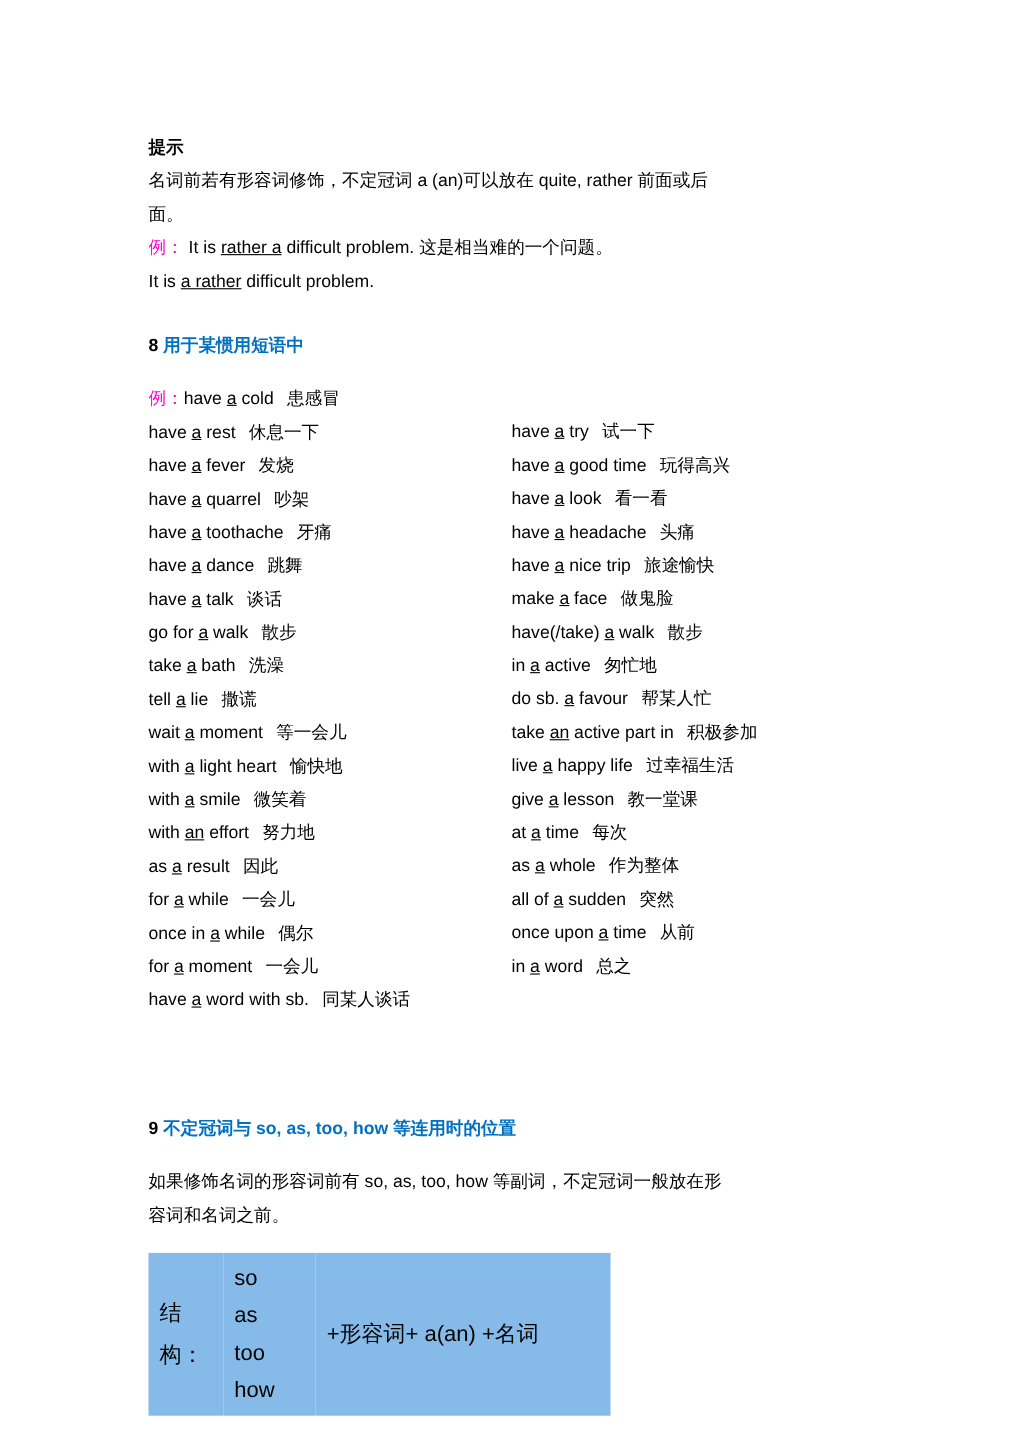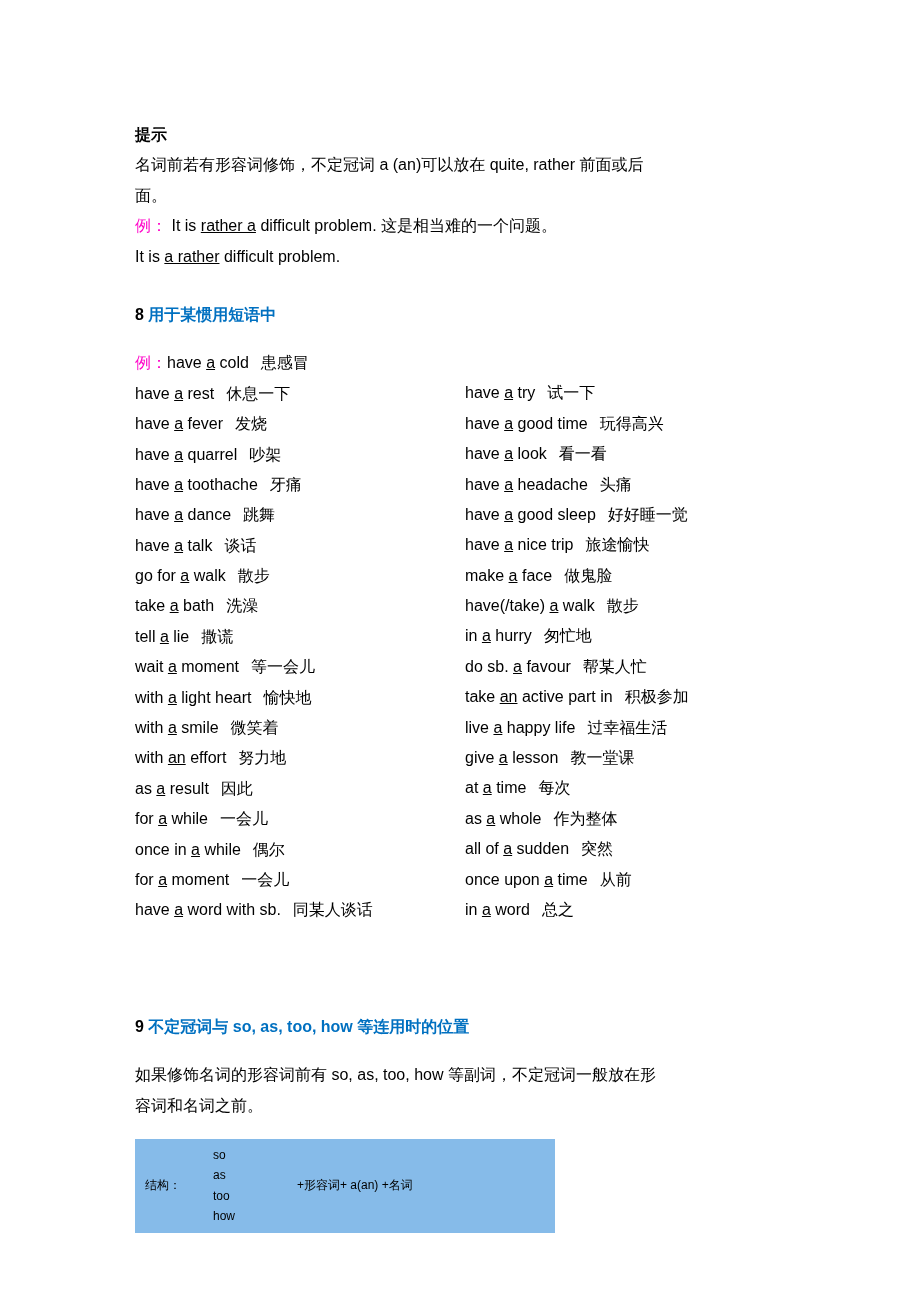--- a/index.html
+++ b/index.html
@@ -41,21 +41,21 @@
   .phrase-line .gap { display: inline-block; width: 12px; }
   .phrase-line .zh { }
   .tbl {
     margin-top: 18px;
     border-collapse: collapse;
     width: 420px;
   }
   .tbl td {
     background: #86bbe9;
     padding: 6px 10px;
-    font-size: 12px;
+    font-size: 20px;
     vertical-align: middle;
   }
   .tbl .c1 { width: 48px; }
   .tbl .c2 { width: 64px; line-height: 1.7; }
   .tbl .c3 { }
 </style>
 </head>
 <body>
 
 <div class="page">
@@ -98,25 +98,24 @@
         <div class="phrase-line"><span>for </span><span class="u">a</span><span> while</span><span class="gap"></span><span class="zh">一会儿</span></div>
         <div class="phrase-line"><span>once in </span><span class="u">a</span><span> while</span><span class="gap"></span><span class="zh">偶尔</span></div>
         <div class="phrase-line"><span>for </span><span class="u">a</span><span> moment</span><span class="gap"></span><span class="zh">一会儿</span></div>
         <div class="phrase-line"><span>have </span><span class="u">a</span><span> word with sb.</span><span class="gap"></span><span class="zh">同某人谈话</span></div>
       </div>
     <div class="col right" id="col-right">
         <div class="phrase-line"><span>have </span><span class="u">a</span><span> try</span><span class="gap"></span><span class="zh">试一下</span></div>
         <div class="phrase-line"><span>have </span><span class="u">a</span><span> good time</span><span class="gap"></span><span class="zh">玩得高兴</span></div>
         <div class="phrase-line"><span>have </span><span class="u">a</span><span> look</span><span class="gap"></span><span class="zh">看一看</span></div>
         <div class="phrase-line"><span>have </span><span class="u">a</span><span> headache</span><span class="gap"></span><span class="zh">头痛</span></div>
-        <div class="phrase-line"><span>have </span><span class="u">a</span><span> good sleep</span><span class="gap"></span><span class="zh">好好睡一觉</span></div>
         <div class="phrase-line"><span>have </span><span class="u">a</span><span> nice trip</span><span class="gap"></span><span class="zh">旅途愉快</span></div>
         <div class="phrase-line"><span>make </span><span class="u">a</span><span> face</span><span class="gap"></span><span class="zh">做鬼脸</span></div>
         <div class="phrase-line"><span>have(/take) </span><span class="u">a</span><span> walk</span><span class="gap"></span><span class="zh">散步</span></div>
-        <div class="phrase-line"><span>in </span><span class="u">a</span><span> hurry</span><span class="gap"></span><span class="zh">匆忙地</span></div>
+        <div class="phrase-line"><span>in </span><span class="u">a</span><span> active</span><span class="gap"></span><span class="zh">匆忙地</span></div>
         <div class="phrase-line"><span>do sb. </span><span class="u">a</span><span> favour</span><span class="gap"></span><span class="zh">帮某人忙</span></div>
         <div class="phrase-line"><span>take </span><span class="u">an</span><span> active part in</span><span class="gap"></span><span class="zh">积极参加</span></div>
         <div class="phrase-line"><span>live </span><span class="u">a</span><span> happy life</span><span class="gap"></span><span class="zh">过幸福生活</span></div>
         <div class="phrase-line"><span>give </span><span class="u">a</span><span> lesson</span><span class="gap"></span><span class="zh">教一堂课</span></div>
         <div class="phrase-line"><span>at </span><span class="u">a</span><span> time</span><span class="gap"></span><span class="zh">每次</span></div>
         <div class="phrase-line"><span>as </span><span class="u">a</span><span> whole</span><span class="gap"></span><span class="zh">作为整体</span></div>
         <div class="phrase-line"><span>all of </span><span class="u">a</span><span> sudden</span><span class="gap"></span><span class="zh">突然</span></div>
         <div class="phrase-line"><span>once upon </span><span class="u">a</span><span> time</span><span class="gap"></span><span class="zh">从前</span></div>
         <div class="phrase-line"><span>in </span><span class="u">a</span><span> word</span><span class="gap"></span><span class="zh">总之</span></div>
       </div>

